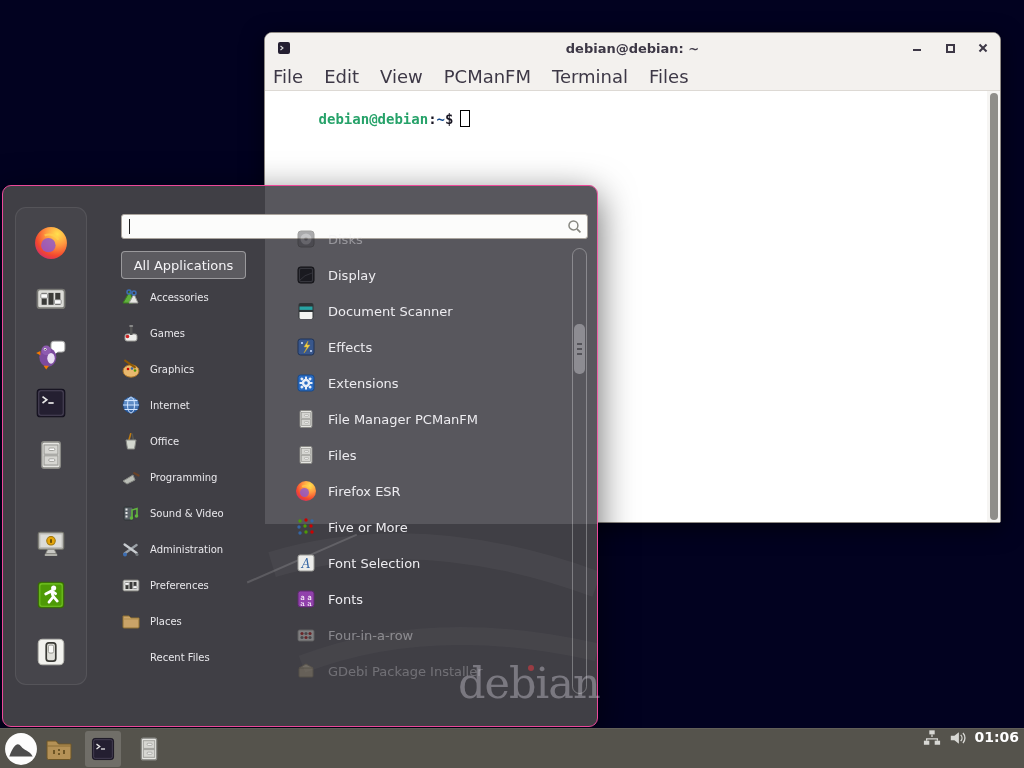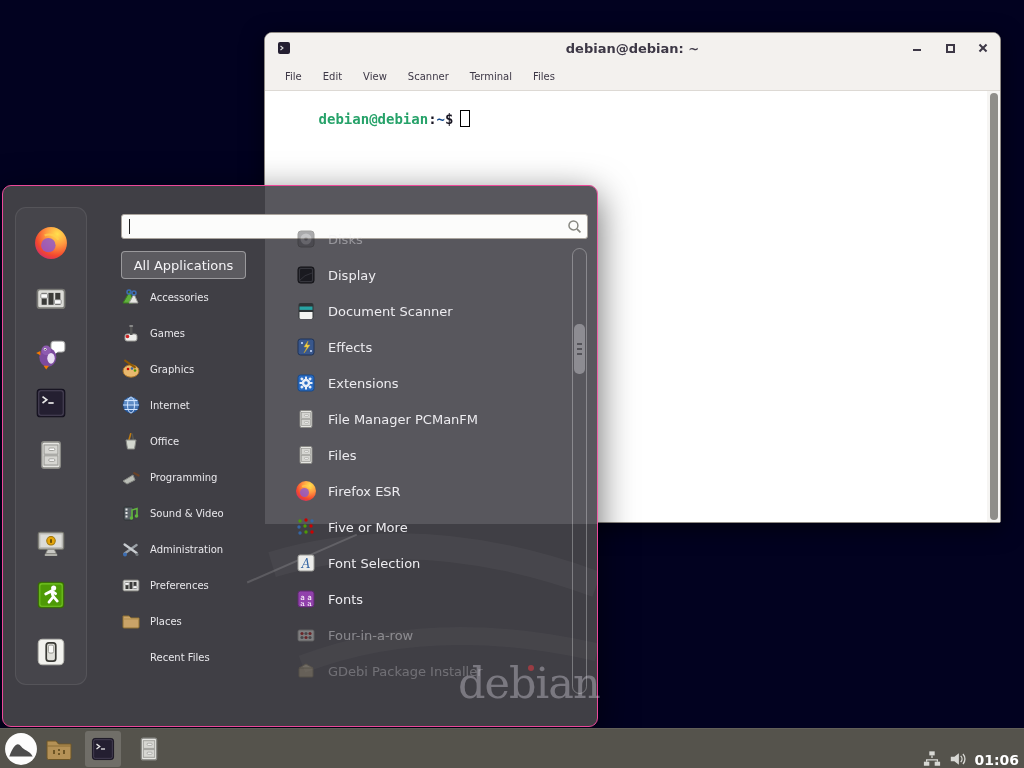--- a/index.html
+++ b/index.html
@@ -14,21 +14,21 @@
     display:flex;align-items:center;justify-content:center}
   .win-icon{position:absolute;left:12px;top:8px;width:14px;height:14px}
   .t-title{font-size:13px;font-weight:bold;color:#3d3846}
   .controls{position:absolute;right:10px;top:0;height:100%;display:flex;align-items:center;gap:19px}
   .ctl{position:relative;width:14px;height:14px}
   .ctl .bar{position:absolute;left:3px;bottom:4px;width:8px;height:2px;background:#3d3846}
   .ctl .box{position:absolute;left:3px;top:3px;width:9px;height:9px;border:2px solid #3d3846}
   .ctl .x1,.ctl .x2{position:absolute;left:2px;top:6px;width:10px;height:2px;background:#3d3846}
   .ctl .x1{transform:rotate(45deg)} .ctl .x2{transform:rotate(-45deg)}
   .menubar{height:28px;background:#f3f1ee;border-bottom:1px solid #ddd9d4;display:flex;align-items:center;
-    gap:21px;padding-left:20px;font-size:10px;color:#3d3846}
+    gap:21px;padding-left:8px;font-size:18px;color:#3d3846}
   .term-content{position:relative;height:431px;font-family:"DejaVu Sans Mono",monospace;
     font-size:14px;font-weight:bold;padding:3px 0 0 3px;white-space:pre}
   .p-user{color:#26a269}.p-sep{color:#171421}.p-path{color:#12488b}.p-sym{color:#171421}
   .cursor{display:inline-block;width:10px;height:17px;border:1.5px solid #000;vertical-align:text-bottom;margin-left:7px}
   .term-scrollbar{position:absolute;right:0;top:0;width:13px;height:100%;background:#f6f5f3}
   .term-thumb{position:absolute;left:2.5px;top:2px;bottom:2px;width:8px;background:#8f8e8a;border-radius:4px}
 
   
   .menu-window{position:absolute;left:2px;top:185px;width:596px;height:542px;background:#403f45;
     border:1px solid #ec4899;border-radius:9px;box-shadow:0 10px 36px rgba(0,0,0,.6)}
@@ -64,21 +64,21 @@
 
   
   .taskbar{position:absolute;left:0;bottom:0;width:1024px;height:40px;background:#55534c;
     border-top:1px solid rgba(255,255,255,.07)}
   .tb-start{position:absolute;left:4px;top:3px;width:34px;height:34px}
   .tb-launcher{position:absolute;top:6px;width:28px;height:28px}
   .tb-active{position:absolute;left:85px;top:2px;width:36px;height:36px;background:rgba(255,255,255,.16);
     border-radius:3px;display:flex;align-items:center;justify-content:center}
   .tb-active .tb-icon{width:26px;height:26px}
   .tb-icon{display:block}
-  .tb-tray{position:absolute;right:5px;top:0;height:100%;display:flex;align-items:flex-end;gap:6px}
+  .tb-tray{position:absolute;right:5px;top:0;height:100%;display:flex;align-items:flex-start;gap:6px}
   .tray-ic{width:20px;height:18px;display:block}
   .tray-ic svg{display:block;width:100%;height:100%}
   .clock{color:#fff;font-weight:bold;font-size:14px}
 </style>
 </head>
 <body>
 
 <svg width="0" height="0" style="position:absolute">
   <defs>
     <radialGradient id="ffg" cx="70%" cy="22%" r="95%">
@@ -115,21 +115,21 @@
         <span class="ctl">
             <i class="x1"></i>
             <i class="x2"></i>
           </span>
       </span>
     </div>
     <div class="menubar">
       <span>File</span>
       <span>Edit</span>
       <span>View</span>
-      <span>Scanner</span>
+      <span>PCManFM</span>
       <span>Terminal</span>
       <span>Files</span>
     </div>
     <div class="term-content">
       <span class="p-user">debian@debian</span><span class="p-sep">:</span><span class="p-path">~</span><span class="p-sym">$</span><span class="cursor"></span>
       <div class="term-scrollbar">
         <div class="term-thumb"></div>
       </div>
     </div>
   </div>

